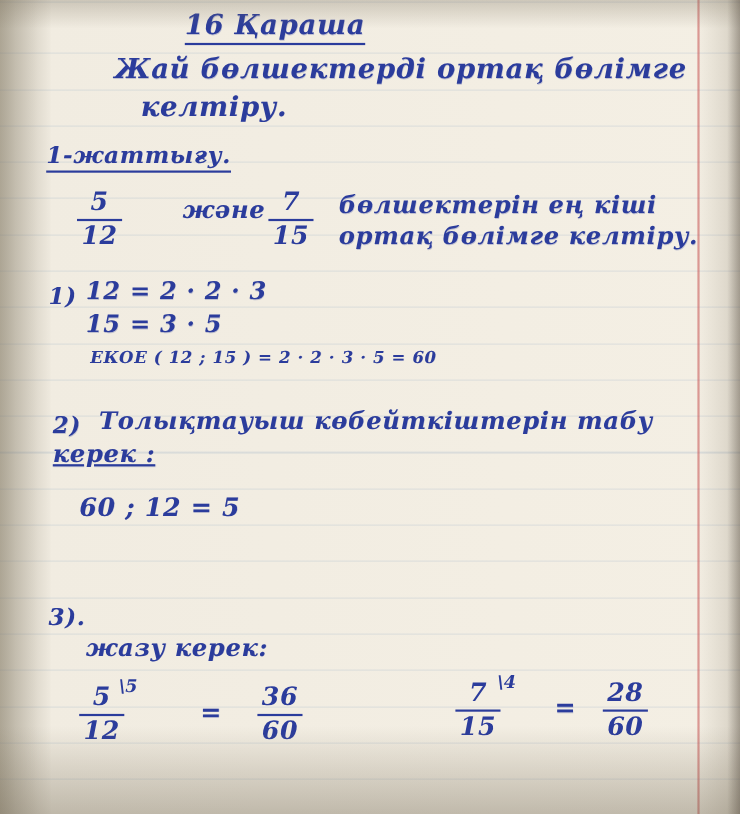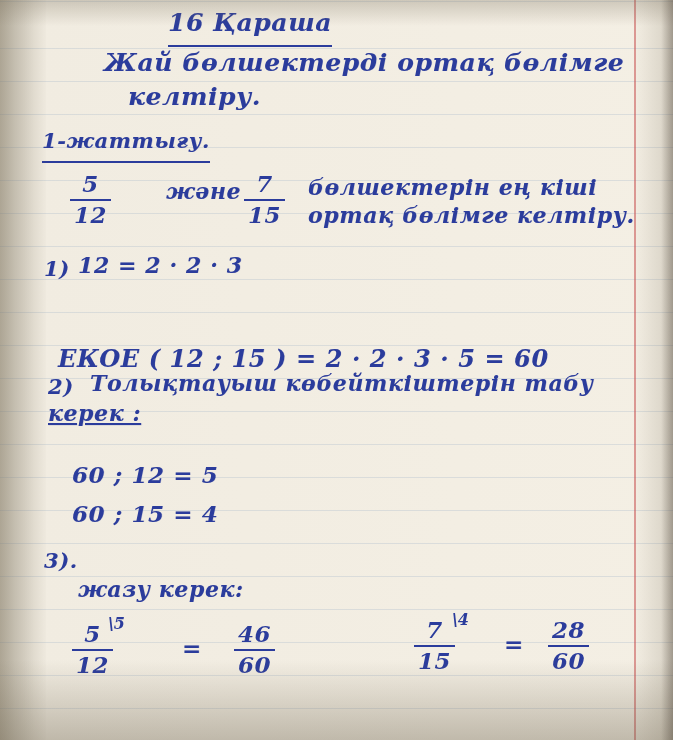--- a/index.html
+++ b/index.html
@@ -87,21 +87,21 @@
     color: #2b3c9c;
     font-family: "DejaVu Serif", serif;
     font-style: italic;
     font-weight: 600;
     letter-spacing: 0.6px;
     white-space: nowrap;
     text-shadow: 0.4px 0.4px 0 rgba(43,60,156,0.25);
   }
   .u {
     border-bottom: 2px solid #2b3c9c;
-    padding-bottom: 8px;
+    padding-bottom: 2px;
   }
 
   
   .frac {
     position: absolute;
     display: inline-flex;
     flex-direction: column;
     align-items: center;
     color: #2b3c9c;
     font-family: "DejaVu Serif", serif;
@@ -156,40 +156,40 @@
     <span class="num">7</span>
     <span class="bar"></span>
     <span class="den">15</span>
   </div>
 
   <div class="hw" style="left:308px; top:202px; font-size:22px;">ортақ бөлімге келтіру.</div>
   <div class="hw" style="left:308px; top:174px; font-size:22px;">бөлшектерін ең кіші</div>
 
   <div class="hw" style="left:44px; top:256px; font-size:21px;">1)</div>
   <div class="hw" style="left:78px; top:252px; font-size:22px;">12 = 2 · 2 · 3</div>
-  <div class="hw" style="left:58px; top:316px; font-size:24px;margin-top:28px;">ЕКОЕ ( 12 ; 15 ) = 2 · 2 · 3 · 5 = 60</div>
+  <div class="hw" style="left:78px; top:282px; font-size:22px;">15 =  3 · 5</div>
+  <div class="hw" style="left:82px; top:316px; font-size:15px;">ЕКОЕ ( 12 ; 15 ) = 2 · 2 · 3 · 5 = 60</div>
 
   <div class="hw" style="left:48px; top:374px; font-size:21px;">2)</div>
   <div class="hw" style="left:90px; top:370px; font-size:22px;text-align:right;">Толықтауыш көбейткіштерін табу</div>
   <div class="hw" style="left:48px; top:400px; font-size:22px;text-decoration:underline;">керек :</div>
-  <div class="hw" style="left:72px; top:461px; font-size:23px;">60 ; 12 = 5</div>
-  <div class="hw" style="left:72px; top:500px; font-size:23px;">60 ; 15 = 4</div>
+  <div class="hw" style="left:72px; top:448px; font-size:23px;">60 ; 12 = 5</div>
 
   <div class="hw" style="left:44px; top:548px; font-size:21px;">3).</div>
   <div class="hw" style="left:78px; top:576px; font-size:22px;">жазу керек:</div>
 
   <div class="frac" style="left:72px; top:622px; font-size:23px;">
     <span class="num">5</span>
     <span class="bar"></span>
     <span class="den">12</span>
   </div>
   <div class="sup" style="left:108px; top:614px;">\5</div>
   <div class="hw" style="left:182px; top:634px; font-size:23px;">=</div>
   <div class="frac" style="left:234px; top:622px; font-size:23px;">
-    <span class="num">46</span>
+    <span class="num">36</span>
     <span class="bar"></span>
     <span class="den">60</span>
   </div>
 
   <div class="frac" style="left:414px; top:618px; font-size:23px;">
     <span class="num">7</span>
     <span class="bar"></span>
     <span class="den">15</span>
   </div>
   <div class="sup" style="left:452px; top:610px;">\4</div>

